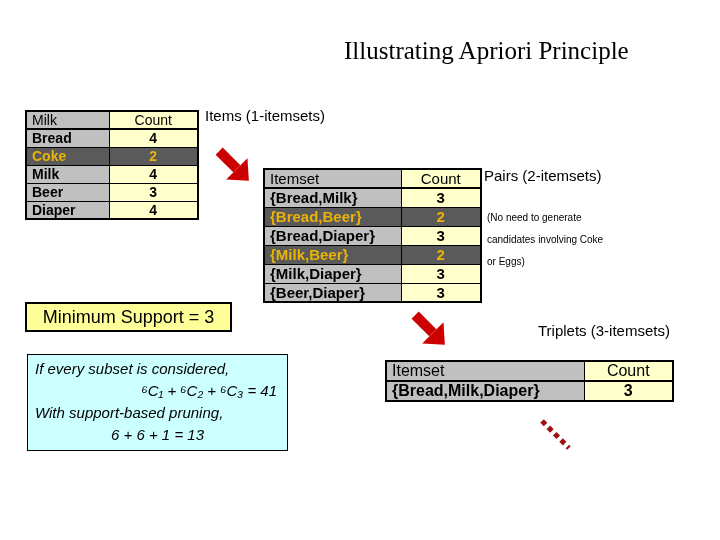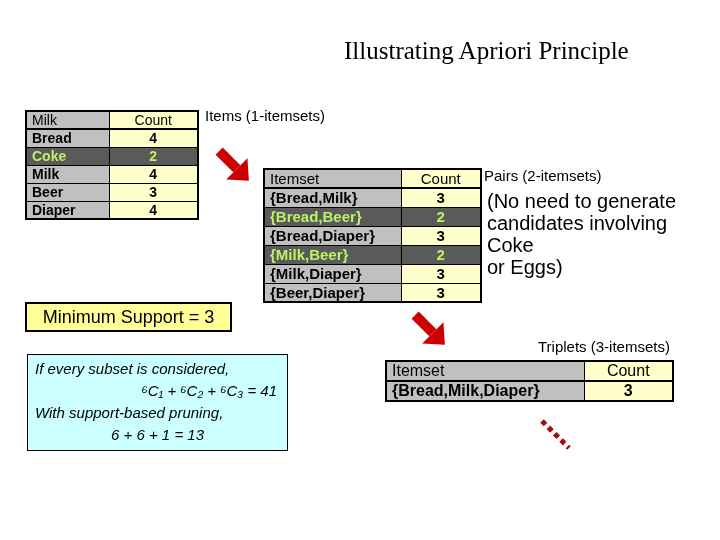--- a/index.html
+++ b/index.html
@@ -15,38 +15,38 @@
 
   .title {
     position:absolute; left:344px; top:37px;
     font-family:"Liberation Serif","DejaVu Serif",serif;
     font-size:25px; font-weight:normal; white-space:nowrap;
   }
 
   .lbl { position:absolute; font-size:15px; white-space:nowrap; }
   .items-label   { left:205px; top:107px; }
   .pairs-label   { left:484px; top:167px; }
-  .triplets-label{ left:538px; top:338px;text-align:right; }
-
-  .note { position:absolute; left:487px; top:190px; width:225px;
-          font-size:20px; line-height:22px; }
+  .triplets-label{ left:538px; top:322px;text-align:right; }
+
+  .note { position:absolute; left:487px; top:207px; width:225px;
+          font-size:10px; line-height:22px; }
 
   table.tbl {
     position:absolute; border-collapse:collapse; table-layout:fixed;
     border:2px solid #000; background:#c0c0c0;
   }
   .tbl th, .tbl td {
     border:1px solid #000; overflow:hidden; white-space:nowrap;
     vertical-align:middle;
   }
   .tbl thead th { border-bottom:2px solid #000; font-weight:normal; }
   .tbl .c-item  { background:#c0c0c0; text-align:left; padding-left:5px; }
   .tbl .c-count { background:#ffffcc; text-align:center; }
   .tbl tbody td { font-weight:bold; }
-  .tbl tr.pruned td { background:#5a5a5a; color:#bef264; }
+  .tbl tr.pruned td { background:#5a5a5a; color:#eab308; }
 
   .items-table { left:25px; top:110px; width:172px; font-size:14px; }
   .items-table col.c1 { width:83px; }  .items-table col.c2 { width:89px; }
   .items-table th, .items-table td { height:18px; }
 
   .pairs-table { left:263px; top:168px; width:217px; font-size:15px; }
   .pairs-table col.c1 { width:137px; } .pairs-table col.c2 { width:80px; }
   .pairs-table th, .pairs-table td { height:19px; }
 
   .triplets-table { left:385px; top:360px; width:287px; font-size:16px; }

